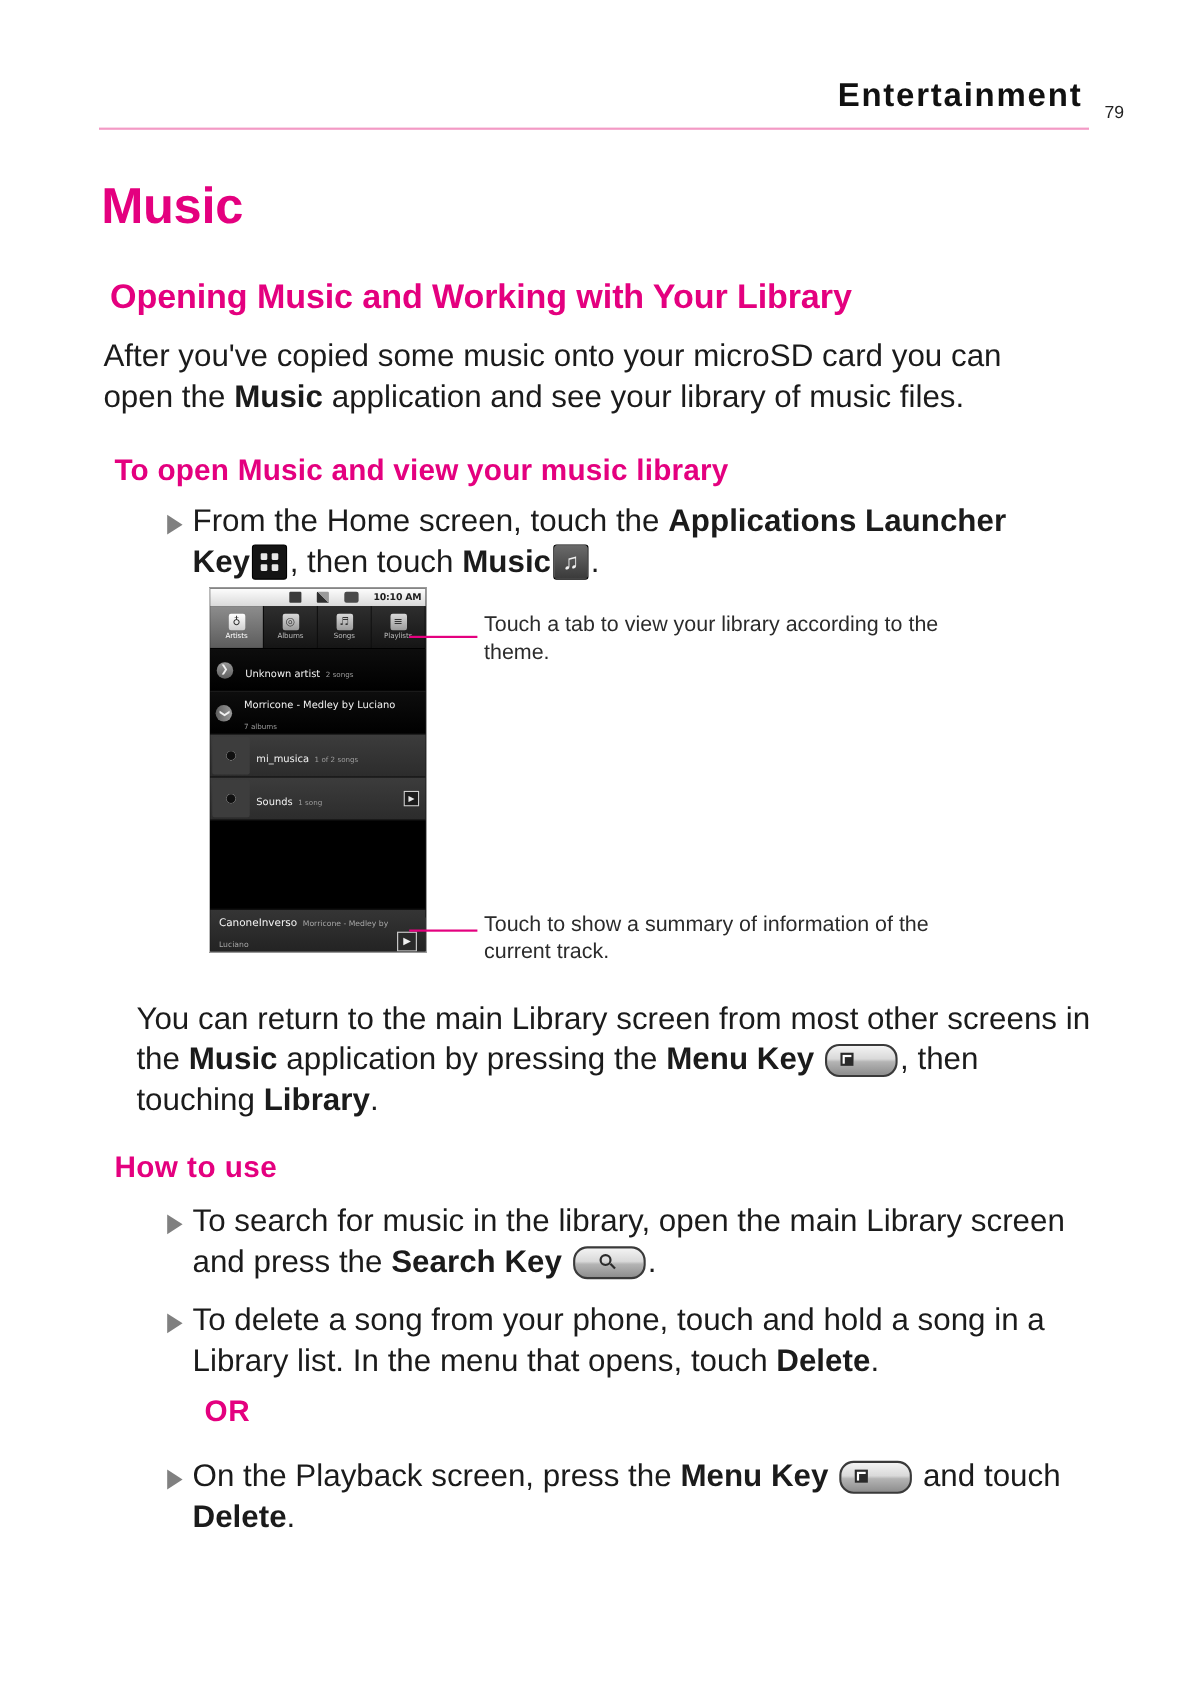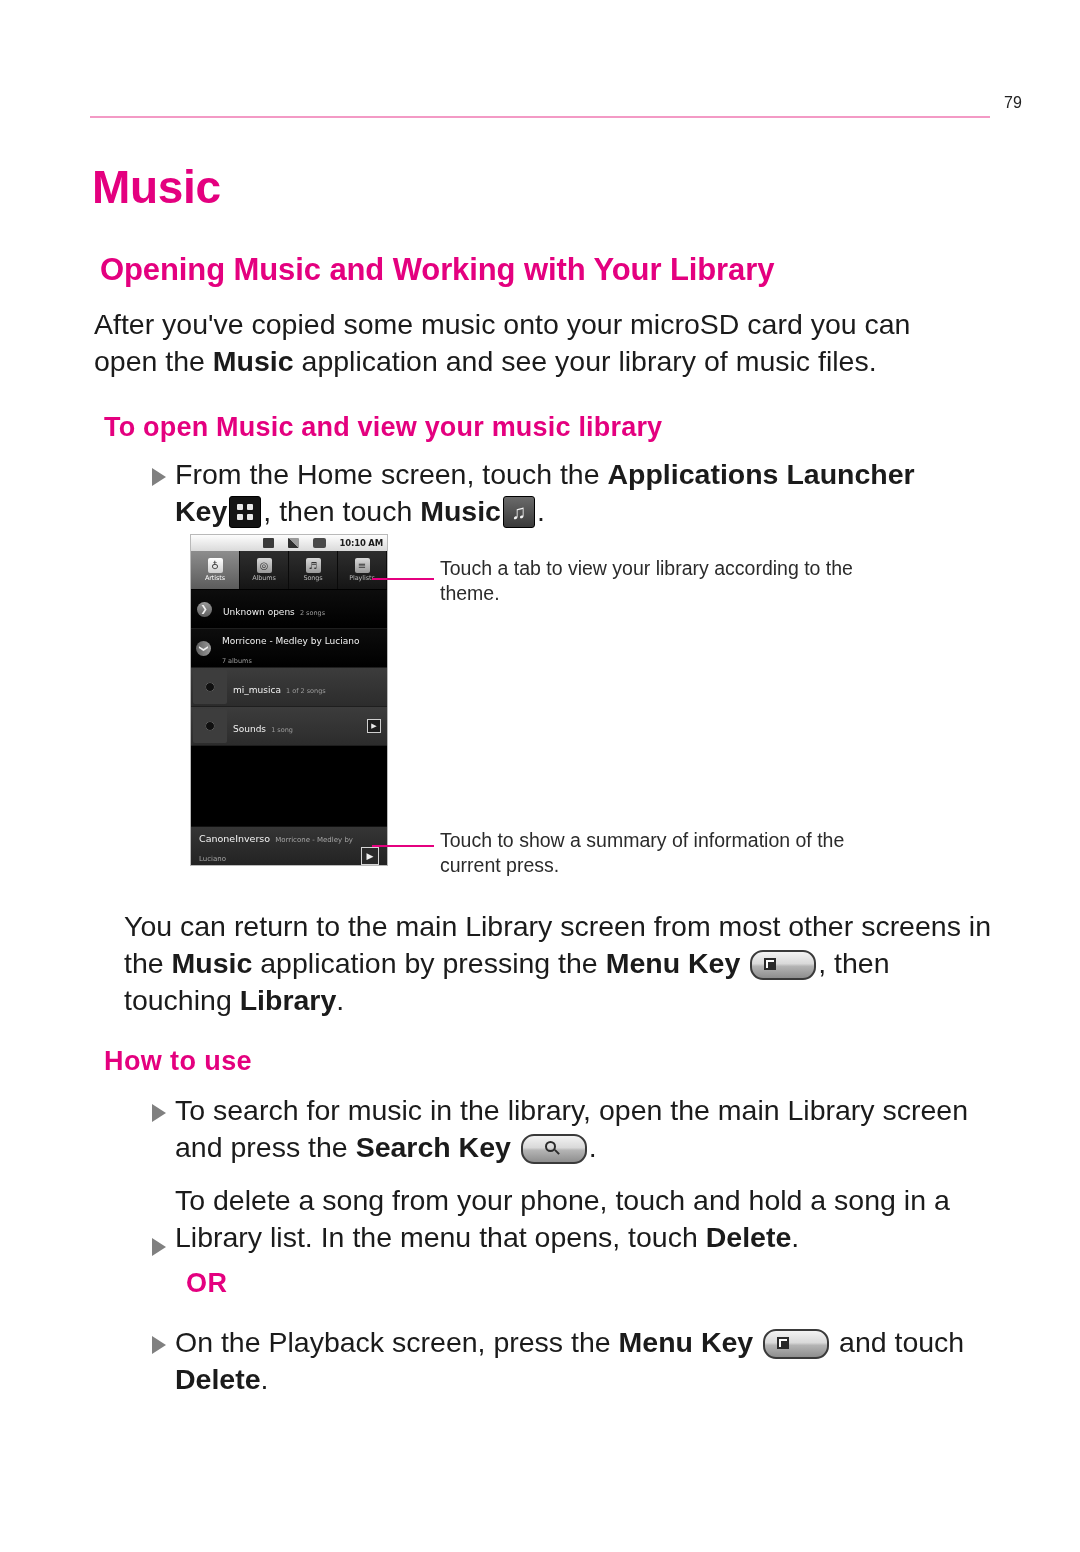--- a/index.html
+++ b/index.html
@@ -126,21 +126,21 @@
   }
   .bullet-text {
     font-size: 28.5px;
     line-height: 37px;
     color: #1b1b1b;
   }
   .bullet-text b { font-weight: bold; }
 
   .bullet-open   { left: 152px; top: 456px; width: 820px; }
   .bullet-search { left: 152px; top: 1092px; width: 830px; }
-  .bullet-delete { left: 152px; top: 1182px; width: 850px; align-items: flex-end; }
+  .bullet-delete { left: 152px; top: 1182px; width: 850px; }
   .bullet-playback { left: 152px; top: 1324px; width: 860px; }
 
   
   .key-pill {
     display: inline-block;
     vertical-align: -7px;
     width: 62px;
     height: 26px;
     border-radius: 13px;
     border: 2px solid #3a3a3a;
@@ -401,20 +401,21 @@
     color: #2b2b2b;
     font-family: "Liberation Sans", sans-serif;
   }
   .callout-top    { left: 440px; top: 556px; width: 430px; }
   .callout-bottom { left: 440px; top: 828px; width: 430px; }
 </style>
 </head>
 <body>
 
 <div class="page-header">
+  <div class="header-title">Entertainment</div>
   <div class="header-rule"></div>
   <div class="header-page-number">79</div>
 </div>
 
 <div class="h1-title">Music</div>
 <div class="h2-title">Opening Music and Working with Your Library</div>
 
 <div class="para para-intro"><span>After you've copied some music onto your microSD card you can open the </span><b>Music</b><span> application and see your library of music files.</span></div>
 
 <div class="h3-title">To open Music and view your music library</div>
@@ -457,21 +458,21 @@
     </div>
   </div>
 
   <div class="ps-list">
 
     <div class="ps-row">
       <span class="ps-chev">
           <span style="transform: rotate(0deg);">❯</span>
         </span>
       <span class="ps-txt">
-        <span class="ps-title">Unknown opens</span>
+        <span class="ps-title">Unknown artist</span>
         <span class="ps-sub">2 songs</span>
       </span>
     </div>
 
     <div class="ps-row">
       <span class="ps-chev">
           <span style="transform: rotate(90deg);">❯</span>
         </span>
       <span class="ps-txt">
         <span class="ps-title">Morricone - Medley by Luciano</span>
@@ -505,21 +506,21 @@
       <span class="ps-np-sub">Morricone - Medley by Luciano</span>
     </span>
     <span class="ps-np-play">▶</span>
   </div>
 </div>
 
 <div class="leader leader-top"></div>
 <div class="callout callout-top">Touch a tab to view your library according to the theme.</div>
 
 <div class="leader leader-bottom"></div>
-<div class="callout callout-bottom">Touch to show a summary of information of the current press.</div>
+<div class="callout callout-bottom">Touch to show a summary of information of the current track.</div>
 
 <div class="para para-return"><span>You can return to the main Library screen from most other screens in the </span><b>Music</b><span> application by pressing the </span><b>Menu Key</b>&nbsp;<span class="key-pill menu"></span><span>, then touching </span><b>Library</b><span>.</span></div>
 
 <div class="h3-howto">How to use</div>
 
 <div class="bullet-row bullet-search">
   <div class="bullet-tri"></div>
   <div class="bullet-text"><span>To search for music in the library, open the main Library screen and press the </span><b>Search Key</b>&nbsp;<span class="key-pill search"><span class="mag"></span></span><span>.</span></div>
 </div>
 

